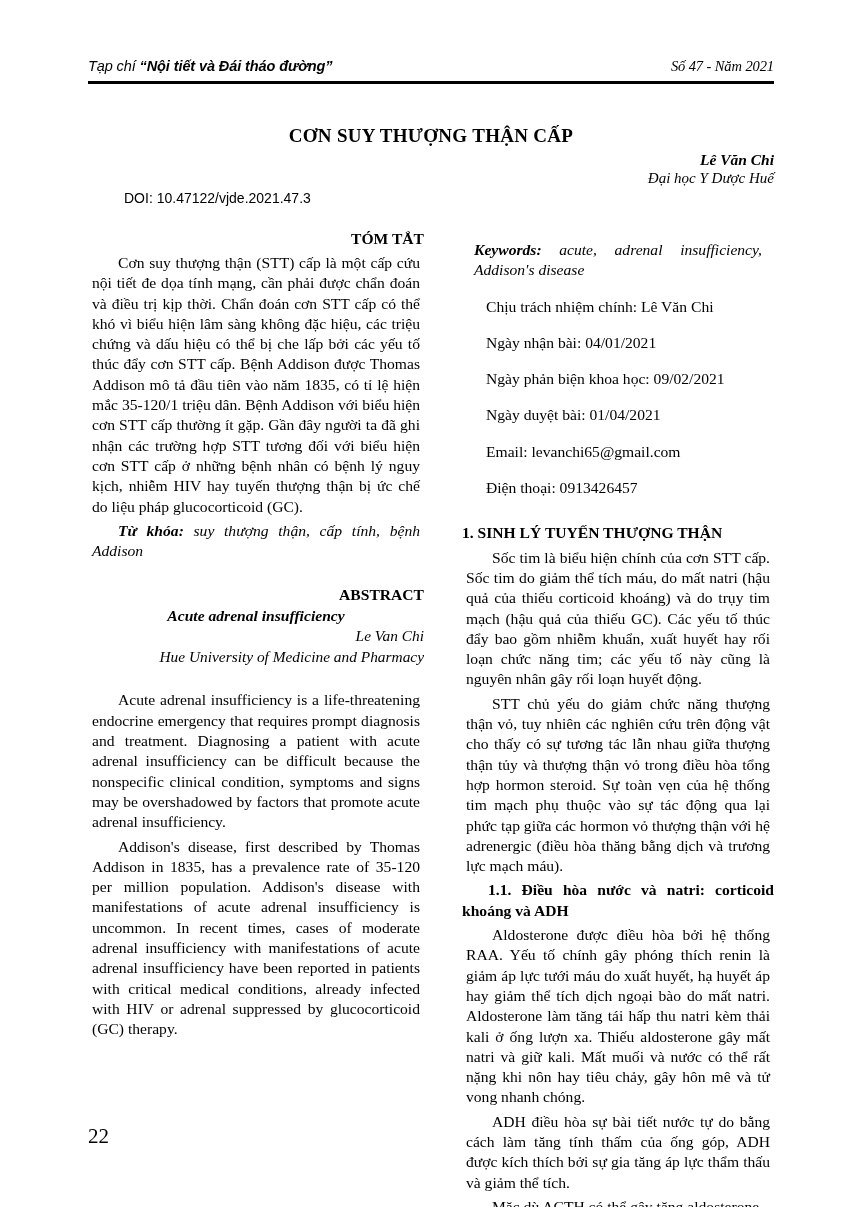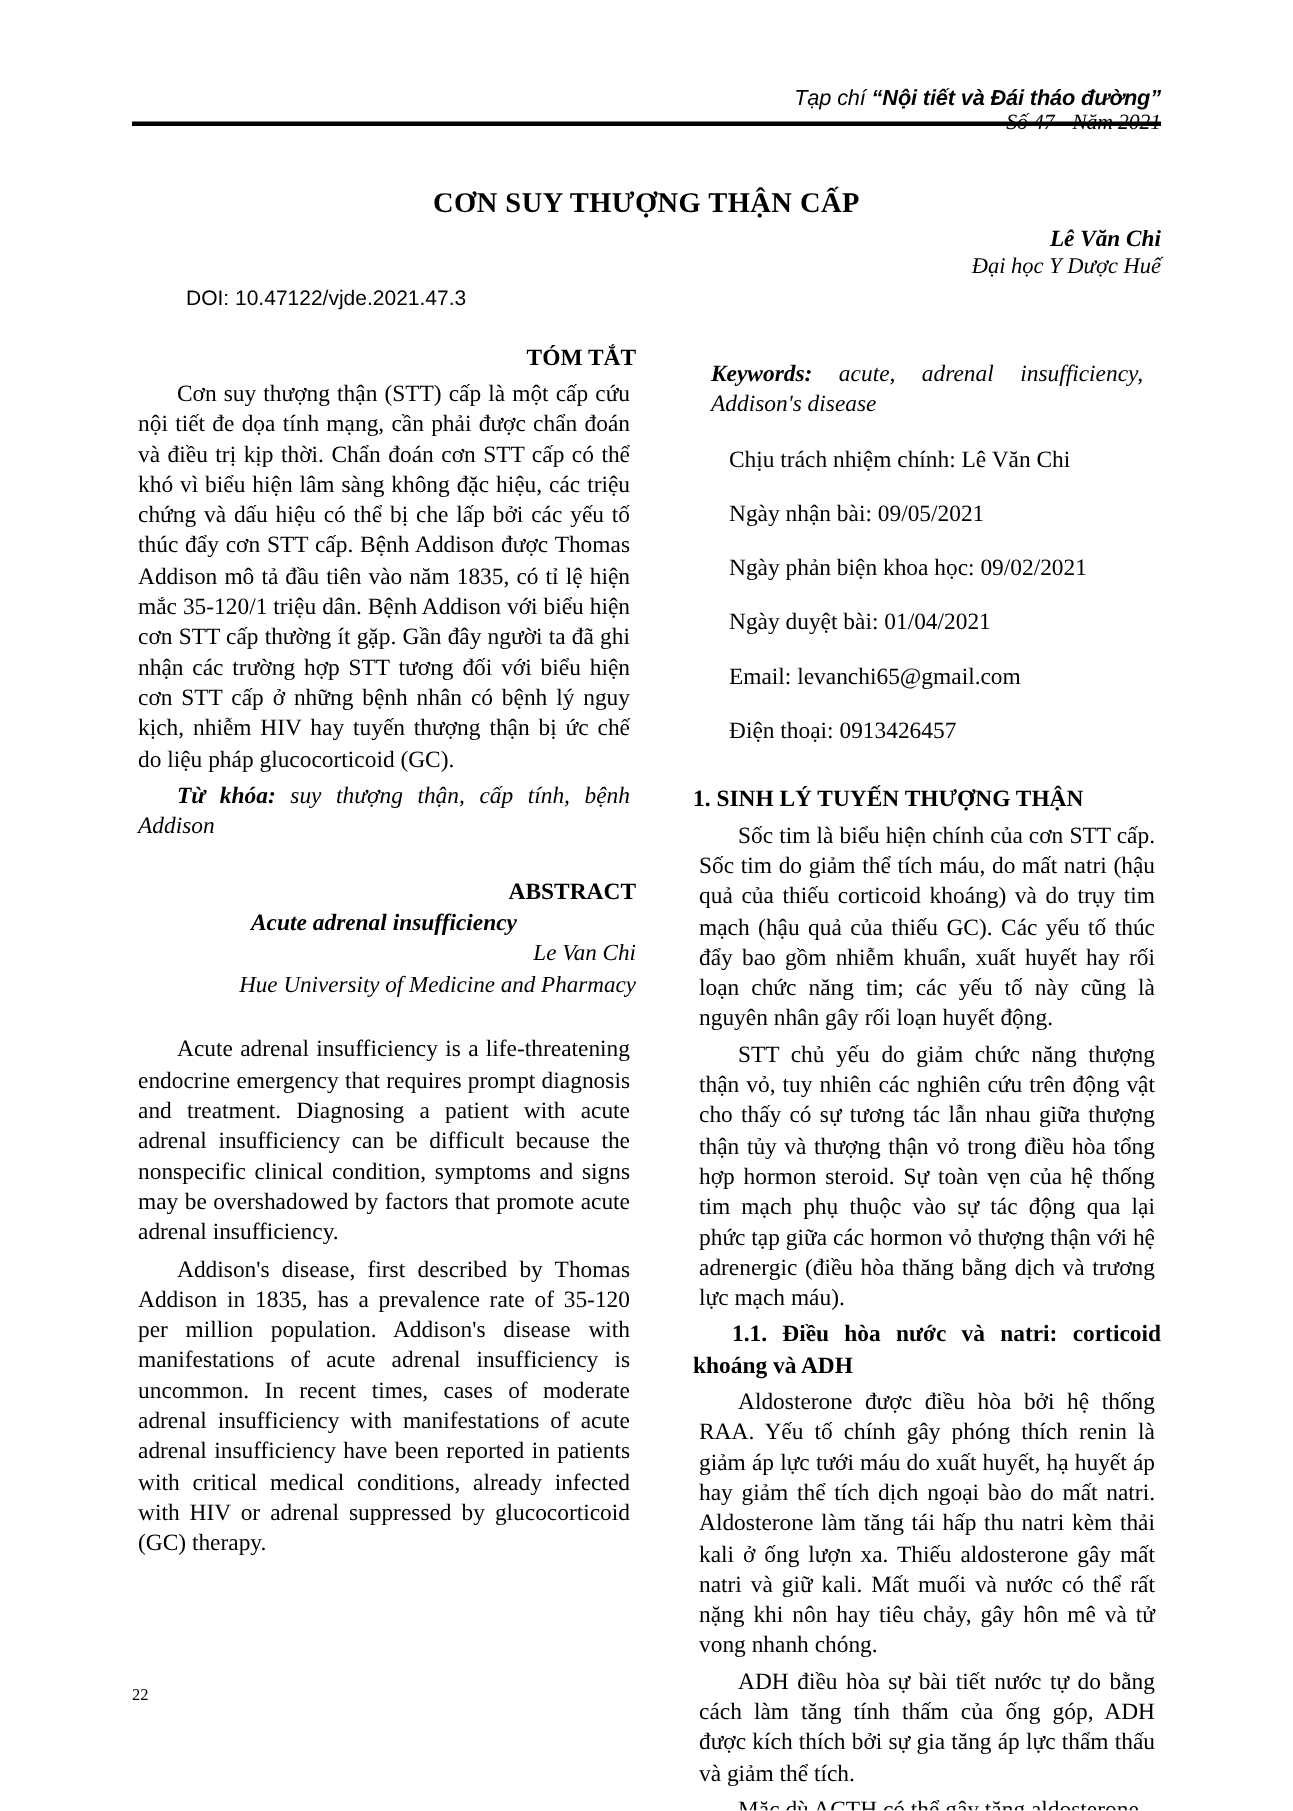--- a/index.html
+++ b/index.html
@@ -21,26 +21,25 @@
   }
 
   
   .running-head {
     position: absolute;
     left: 88px;
     top: 58px;
     width: 686px;
     display: flex;
     justify-content: space-between;
-    align-items: flex-end;
+    align-items: flex-start;
     font-family: "Liberation Sans", "DejaVu Sans", sans-serif;
     font-style: italic;
     font-size: 14.5px;
     letter-spacing: -0.1px;
-    flex-direction: column;
   }
   .running-head .rh-left { white-space: nowrap; }
   .running-head .rh-left .rh-journal { font-weight: normal; }
   .running-head .rh-left .rh-quoted { font-weight: bold; }
   .running-head .rh-right { white-space: nowrap; font-size: 14.5px; font-family: Liberation Serif, serif; }
   .head-rule {
     position: absolute;
     left: 88px;
     top: 81px;
     width: 686px;
@@ -154,21 +153,21 @@
     text-indent: 26px;
     font-weight: bold;
     text-align: justify;
   }
 
   
   .folio {
     position: absolute;
     left: 88px;
     top: 1124px;
-    font-size: 11px;
+    font-size: 21px;
   }
 </style>
 </head>
 <body>
 
 <div class="page">
 
   <div class="running-head">
     <span class="rh-left"><span class="rh-journal">Tạp chí </span><span class="rh-quoted">“Nội tiết và Đái tháo đường”</span></span>
     <span class="rh-right">Số 47 - Năm 2021</span>
@@ -199,21 +198,21 @@
 
     <p class="body">Acute adrenal insufficiency is a life-threatening endocrine emergency that requires prompt diagnosis and treatment. Diagnosing a patient with acute adrenal insufficiency can be difficult because the nonspecific clinical condition, symptoms and signs may be overshadowed by factors that promote acute adrenal insufficiency.</p>
     <p class="body">Addison's disease, first described by Thomas Addison in 1835, has a prevalence rate of 35-120 per million population. Addison's disease with manifestations of acute adrenal insufficiency is uncommon. In recent times, cases of moderate adrenal insufficiency with manifestations of acute adrenal insufficiency have been reported in patients with critical medical conditions, already infected with HIV or adrenal suppressed by glucocorticoid (GC) therapy.</p>
   </div>
 
   <div class="col col-right">
 
     <p class="keywords"><span class="kw-label">Keywords:</span><span class="kw-text"> acute, adrenal insufficiency, Addison's disease</span></p>
 
     <p class="meta-line">Chịu trách nhiệm chính: Lê Văn Chi</p>
-    <p class="meta-line">Ngày nhận bài: 09/05/2021</p>
+    <p class="meta-line">Ngày nhận bài: 04/01/2021</p>
     <p class="meta-line">Ngày phản biện khoa học: 09/02/2021</p>
     <p class="meta-line">Ngày duyệt bài: 01/04/2021</p>
     <p class="meta-line">Email: levanchi65@gmail.com</p>
     <p class="meta-line">Điện thoại: 0913426457</p>
 
     <div class="gap-sm"></div>
 
     <p class="heading-num">1. SINH LÝ TUYẾN THƯỢNG THẬN</p>
     <p class="body">Sốc tim là biểu hiện chính của cơn STT cấp. Sốc tim do giảm thể tích máu, do mất natri (hậu quả của thiếu corticoid khoáng) và do trụy tim mạch (hậu quả của thiếu GC). Các yếu tố thúc đẩy bao gồm nhiễm khuẩn, xuất huyết hay rối loạn chức năng tim; các yếu tố này cũng là nguyên nhân gây rối loạn huyết động.</p>
     <p class="body">STT chủ yếu do giảm chức năng thượng thận vỏ, tuy nhiên các nghiên cứu trên động vật cho thấy có sự tương tác lẫn nhau giữa thượng thận tủy và thượng thận vỏ trong điều hòa tổng hợp hormon steroid. Sự toàn vẹn của hệ thống tim mạch phụ thuộc vào sự tác động qua lại phức tạp giữa các hormon vỏ thượng thận với hệ adrenergic (điều hòa thăng bằng dịch và trương lực mạch máu).</p>

